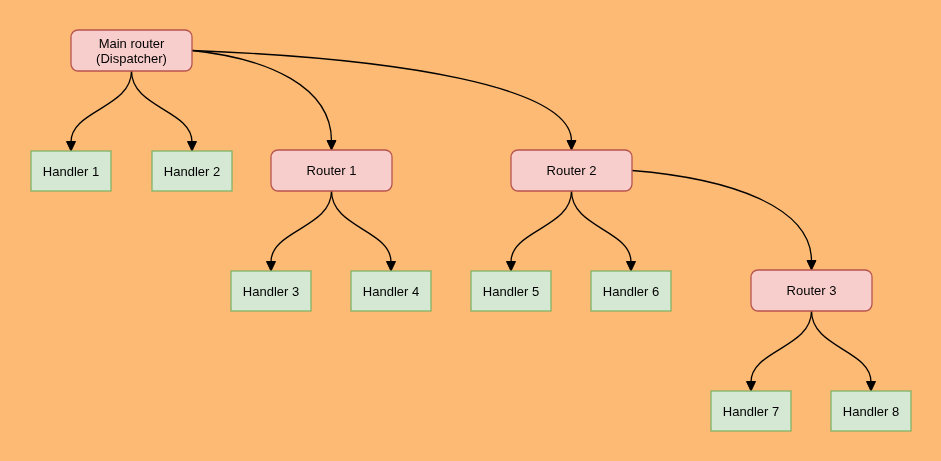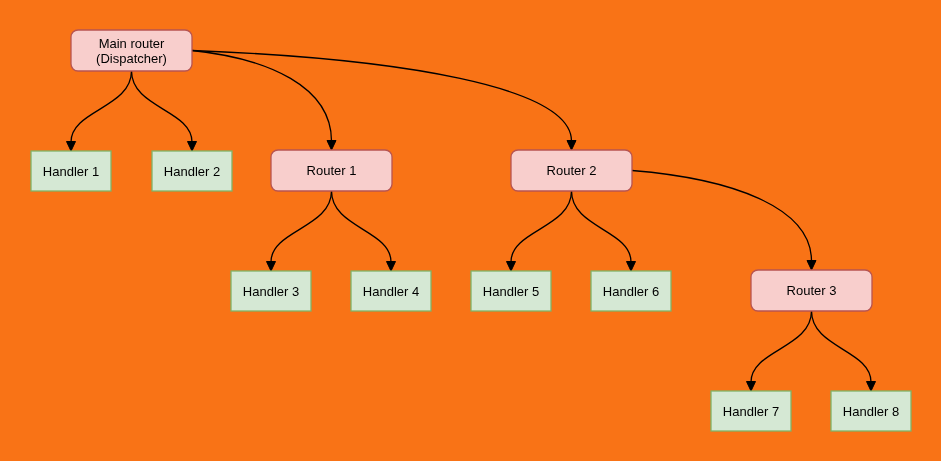--- a/index.html
+++ b/index.html
@@ -5,21 +5,21 @@
   html, body {
     margin: 0;
     padding: 0;
     background: #ffffff;
     font-family: "Liberation Sans", sans-serif;
   }
   .page {
     position: relative;
     width: 941px;
     height: 461px;
-    background: #f97316;
+    background: #fdba74;
     overflow: hidden;
   }
   svg text {
     font-family: "Liberation Sans", sans-serif;
     font-size: 13px;
     fill: #000000;
   }
 </style>
 </head>
 <body>

